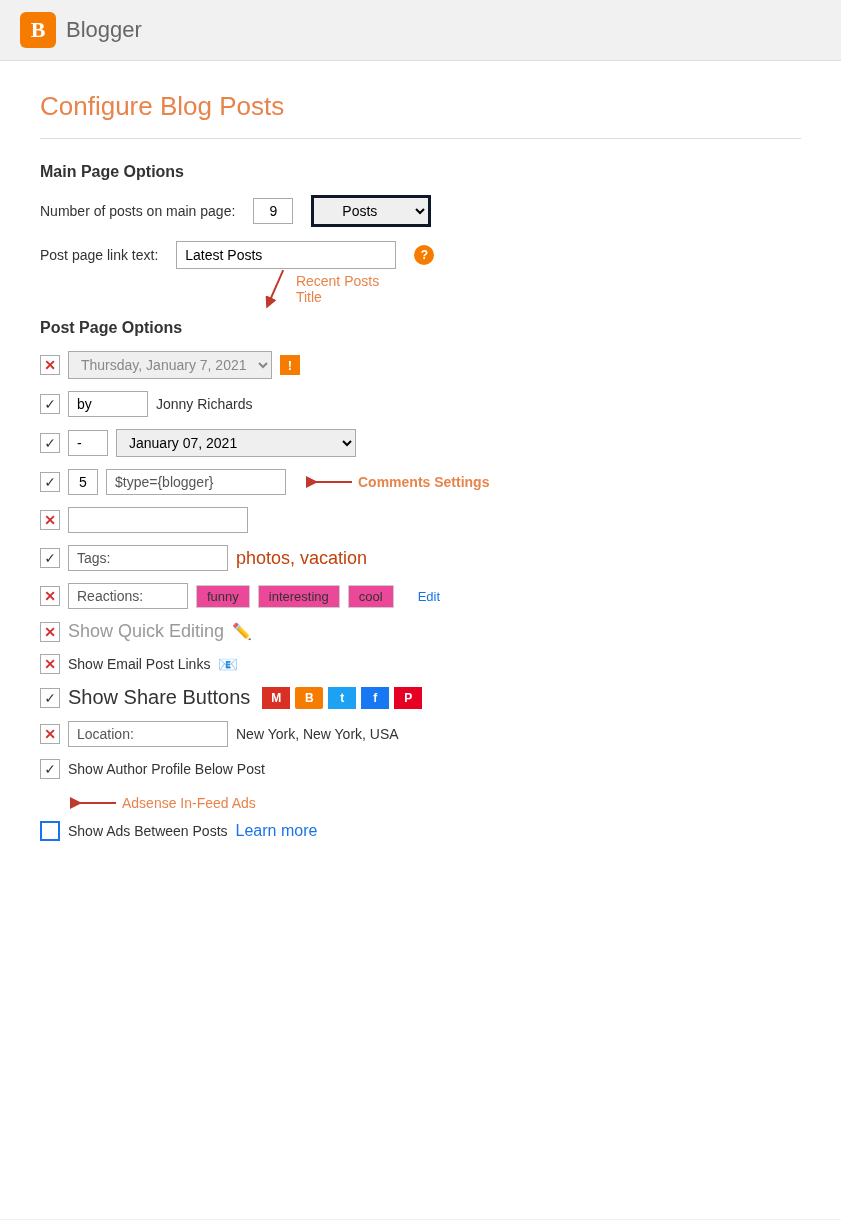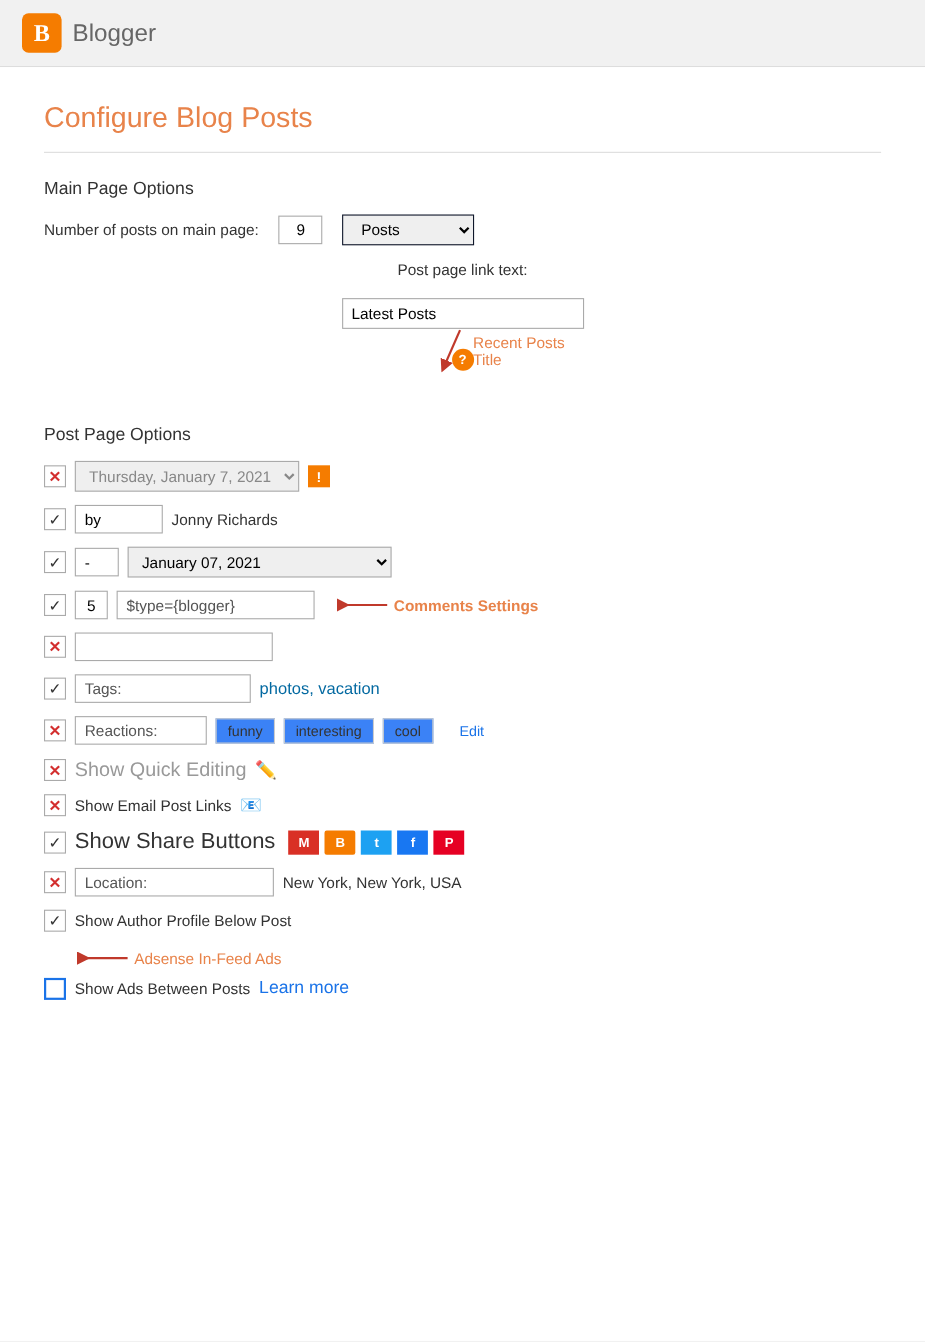--- a/index.html
+++ b/index.html
@@ -46,21 +46,21 @@
       font-weight: normal;
       margin-bottom: 16px;
     }
     .divider {
       border: none;
       border-top: 1px solid #ddd;
       margin-bottom: 24px;
     }
     .section-title {
       font-size: 16px;
-      font-weight: normal;
+      font-weight: bold;
       margin-bottom: 14px;
       color: #333;
     }
     .option-row {
       display: flex;
       align-items: center;
       margin-bottom: 14px;
       gap: 18px;
     }
     .num-posts-label {
@@ -68,22 +68,22 @@
       font-size: 14px;
     }
     .num-input {
       width: 40px;
       border: 1px solid #aaa;
       padding: 4px 6px;
       font-size: 14px;
       text-align: center;
     }
     .select-posts {
-      border: 1px solid #0f172a;
-      padding: 4px 12px;
+      border: 3px solid #0f172a;
+      padding: 4px 24px;
       font-size: 14px;
       min-width: 120px;
     }
     .link-text-label {
       color: #333;
       font-size: 14px;
     }
     .link-text-input {
       border: 1px solid #aaa;
       padding: 5px 8px;
@@ -189,35 +189,35 @@
       width: 180px;
     }
     .tags-label {
       border: 1px solid #aaa;
       padding: 4px 8px;
       font-size: 14px;
       width: 160px;
       color: #555;
     }
     .tags-value {
-      font-size: 15px;
-      color: #0369a1;
+      font-size: 18px;
+      color: #c2410c;
     }
     .reactions-label {
       border: 1px solid #aaa;
       padding: 4px 8px;
       font-size: 14px;
       width: 120px;
       color: #555;
     }
     .reaction-btn {
       border: 1px solid #ccc;
       padding: 3px 10px;
       font-size: 13px;
-      background: #3b82f6;
+      background: #ec4899;
       cursor: pointer;
       color: #333;
     }
     .edit-link {
       color: #1a73e8;
       font-size: 13px;
       cursor: pointer;
       text-decoration: none;
       padding-left: 16px;
     }
@@ -236,21 +236,21 @@
       justify-content: center;
       font-size: 14px;
       font-weight: bold;
       color: white;
       margin-right: 2px;
     }
     .location-label {
       border: 1px solid #aaa;
       padding: 4px 8px;
       font-size: 14px;
-      width: 181px;
+      width: 160px;
       color: #555;
     }
     .location-value {
       font-size: 14px;
       color: #333;
     }
     .adsense-label {
       color: #e8834a;
       font-size: 14px;
     }
@@ -314,21 +314,21 @@
 
     <div class="option-row">
       <span class="num-posts-label">Number of posts on main page:</span>
       <input class="num-input" type="text" value="9" style="">
       <select class="select-posts">
         <option>Posts</option>
         <option>Days</option>
       </select>
     </div>
 
-    <div class="option-row row-link-text" style="position:relative; margin-bottom: 50px; flex-direction: column;">
+    <div class="option-row row-link-text" style="position:relative; margin-bottom: 50px;">
       <span class="link-text-label">Post page link text:</span>
       <div class="annotation-container">
         <input class="link-text-input" type="text" value="Latest Posts" style="">
         
         <div style="position:absolute; left:80px; top:32px; display:flex; align-items:flex-start; gap:4px;">
           <svg width="40" height="40" style="transform: scaleY(-1) rotate(10deg); margin-top:-6px;">
             <path d="M 30 35 Q 20 20 10 5" stroke="#c0392b" stroke-width="2" fill="none" marker-end="url(#ah)"></path>
             <defs>
               <marker id="ah" markerWidth="6" markerHeight="6" refX="3" refY="3" orient="auto">
                 <path d="M0,0 L6,3 L0,6 Z" fill="#c0392b"></path>

